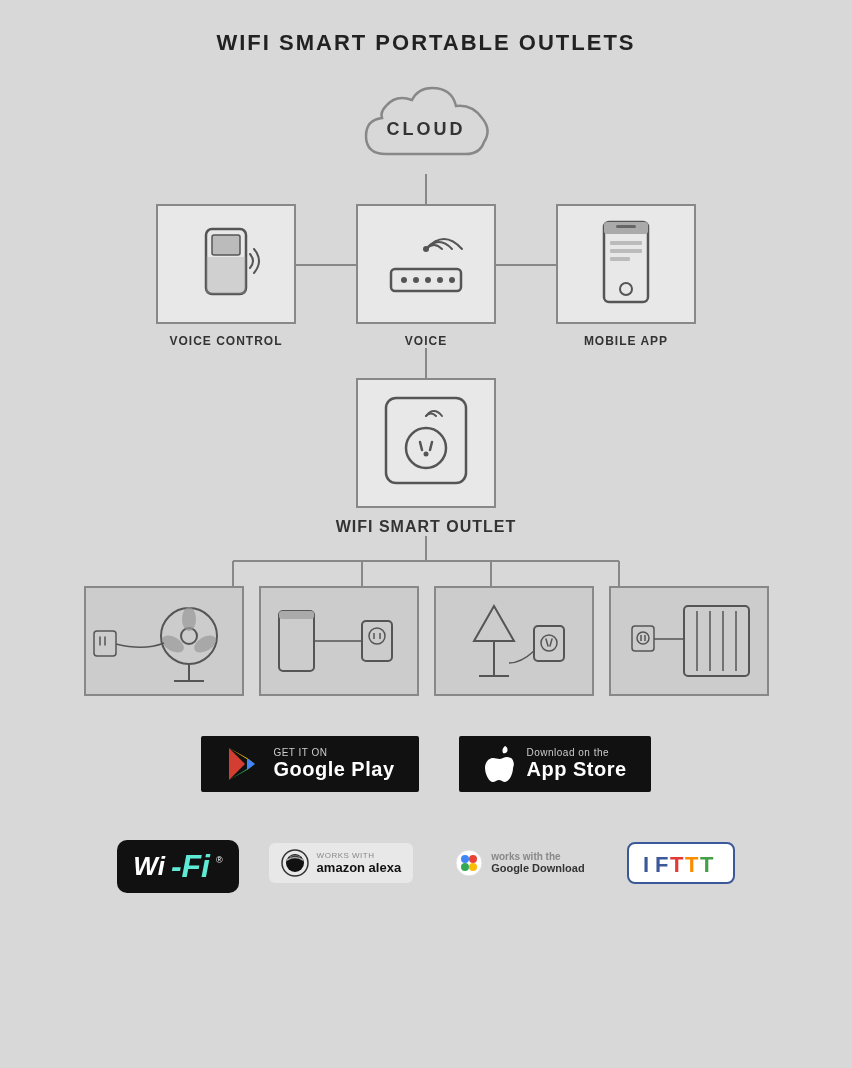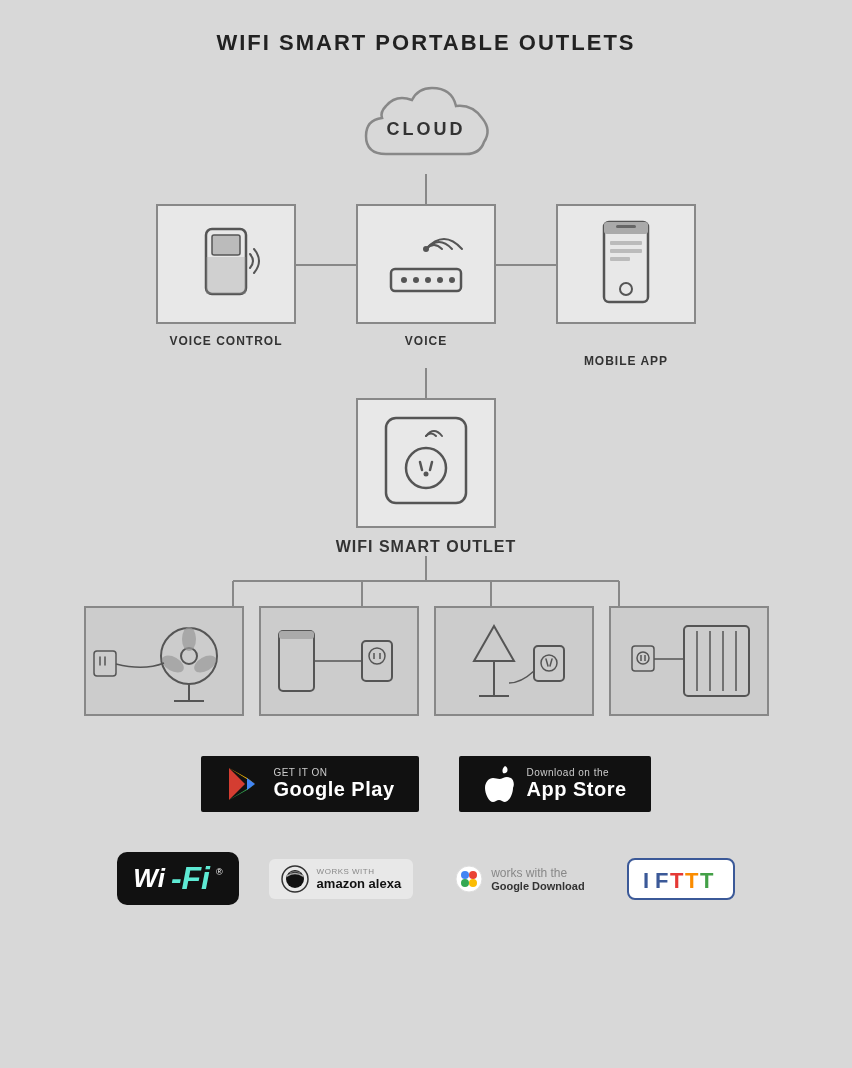--- a/index.html
+++ b/index.html
@@ -213,20 +213,21 @@
       flex-wrap: wrap;
     }
 
     .logo-wifi {
       background: #111;
       border-radius: 10px;
       padding: 8px 16px;
       display: flex;
       align-items: center;
       gap: 6px;
+      margin-top: 8px;
     }
 
     .logo-alexa {
       display: flex;
       align-items: center;
       gap: 8px;
       background: #e8e8e8;
       padding: 6px 12px;
       border-radius: 6px;
     }
@@ -323,21 +324,21 @@
               <circle cx="52" cy="61" r="3" fill="#555"></circle>
               <circle cx="64" cy="61" r="3" fill="#555"></circle>
               <circle cx="76" cy="61" r="3" fill="#555"></circle>
             </svg>
           </div>
           <div class="device-label">VOICE</div>
         </div>
       </div>
 
       <div class="device-col">
-        <div style="position:relative; display:flex; flex-direction:column; align-items:center;gap:20px;">
+        <div style="position:relative; display:flex; flex-direction:column; align-items:center;">
           <div class="device-box">
 
             <svg width="60" height="95" viewBox="0 0 60 95">
 
               <rect x="8" y="5" width="44" height="80" rx="5" fill="none" stroke="#555" stroke-width="2.5"></rect>
 
               <rect x="8" y="5" width="44" height="12" rx="3" fill="#aaa"></rect>
 
               <rect x="20" y="8" width="20" height="3" rx="1.5" fill="#666"></rect>
 
@@ -525,21 +526,21 @@
 
     <svg width="28" height="28" viewBox="0 0 28 28">
       <circle cx="14" cy="14" r="13" fill="white" stroke="#ddd" stroke-width="1"></circle>
 
       <circle cx="10" cy="10" r="4" fill="#4285f4"></circle>
       <circle cx="18" cy="10" r="4" fill="#ea4335"></circle>
       <circle cx="10" cy="18" r="4" fill="#34a853"></circle>
       <circle cx="18" cy="18" r="4" fill="#fbbc04"></circle>
     </svg>
     <div style="display:flex; flex-direction:column;">
-      <span style="font-size:12px; color:#888;">works with the</span>
+      <span style="font-size:10px; color:#888;font-weight:bold;">works with the</span>
       <span style="font-size:11px; color:#333; font-weight:600;">Google Download</span>
     </div>
   </div>
 
   <div class="logo-ifttt">
     <svg width="80" height="30" viewBox="0 0 80 30">
 
       <text x="2" y="24" font-size="22" font-weight="900" fill="#3b5998" font-family="Arial">I</text>
 
       <text x="14" y="24" font-size="22" font-weight="900" fill="#3b5998" font-family="Arial">F</text>

